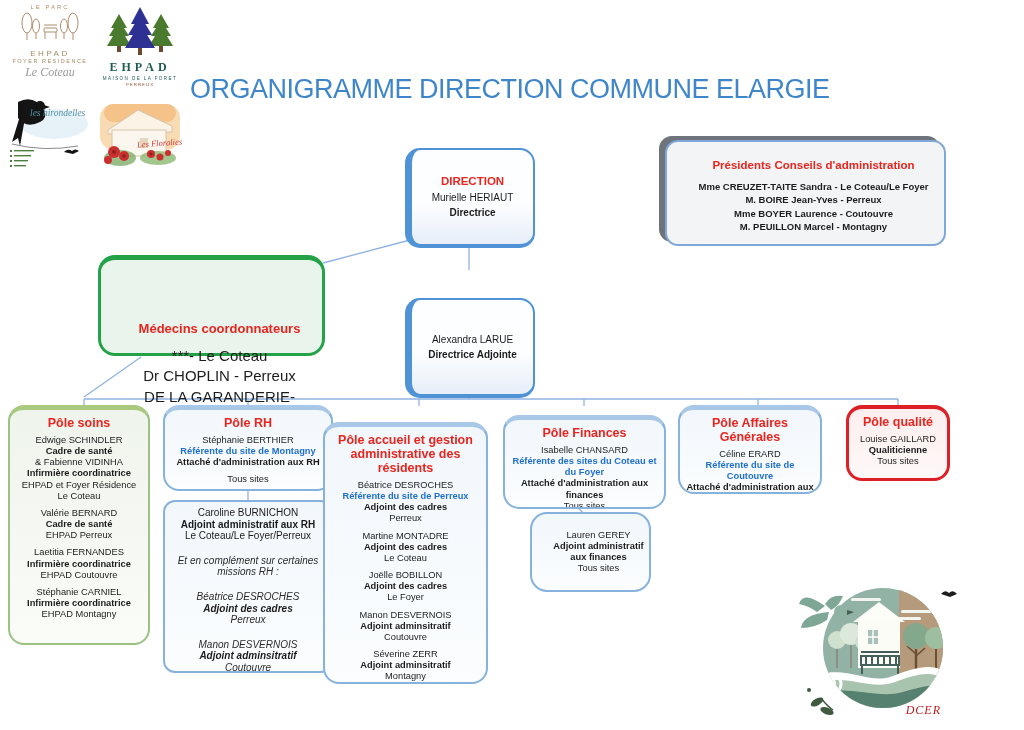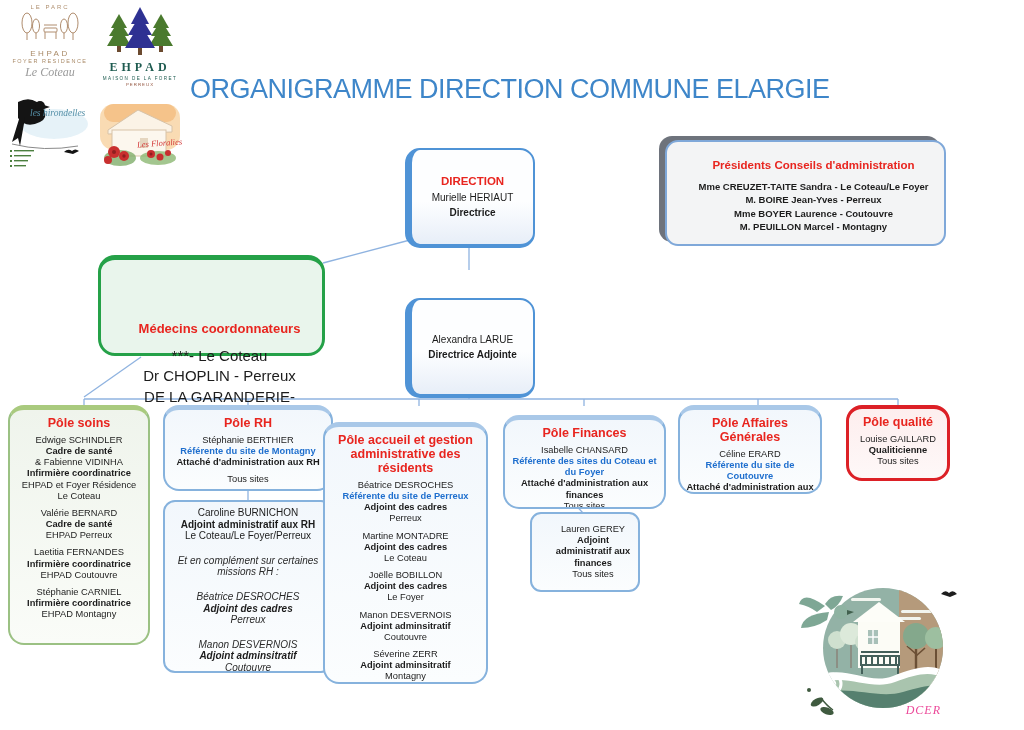--- a/index.html
+++ b/index.html
@@ -49,21 +49,21 @@
   .pole .pole-title{color:#e8251f;font-weight:700;font-size:12.5px;line-height:1.12;margin:2px 2px 5px;}
   .soins-box{left:8px;top:405px;width:142px;height:240px;border-color:#9bc183;border-top-color:#a9ca7e;
     background:linear-gradient(180deg,#eff4ec,#fafcf8);}
   .rh-box{left:163px;top:405px;width:170px;height:86px;}
   .rh-team-box{left:163px;top:500px;width:170px;height:173px;border:2px solid #86b2dd;border-radius:12px;
     background:linear-gradient(180deg,#f2f7fc,#fbfdfe);padding:5px 3px;overflow:hidden;}
   .rh-team-box .ln{font-size:10px;line-height:1.16;}
   .rh-team-box .ln.gap{margin-top:13px;}
   .accueil-box{left:323px;top:405px;width:165px;height:262px;margin-top:17px;}
   .finances-box{left:503px;top:415px;width:163px;height:94px;}
-  .gerey-box{left:530px;top:512px;width:110px;height:80px;border:2px solid #86b2dd;border-radius:11px;
+  .gerey-box{left:530px;top:512px;width:121px;height:80px;border:2px solid #86b2dd;border-radius:17px;
     background:linear-gradient(180deg,#f2f7fc,#fbfdfe);display:flex;flex-direction:column;justify-content:center;}
   .affaires-box{left:678px;top:405px;width:144px;height:89px;}
   .qualite-box{left:846px;top:405px;width:104px;height:76px;border-color:#dc2026;border-top-color:#dc2026;
     border-width:3px;border-top-width:4px;background:linear-gradient(180deg,#fdeeee,#fef8f8);}
 
   
   .logo{position:absolute;text-align:center;}
   .logo-parc{left:8px;top:4px;width:84px;}
   .lp-arc{font-size:6px;letter-spacing:2px;color:#b09070;}
   .lp-name{font-size:8px;letter-spacing:2.5px;color:#a98a67;margin-top:1px;}
@@ -74,21 +74,21 @@
   .lf-sub{font-size:4.6px;letter-spacing:1.4px;color:#1e5b50;margin-top:1px;}
   .lf-city{font-size:4.4px;letter-spacing:1px;color:#93553f;margin-top:1px;}
   .logo-hirondelles{left:4px;top:92px;width:88px;height:86px;}
   .lh-script{position:absolute;left:26px;top:16px;font-family:"Liberation Serif",serif;font-style:italic;
     font-size:9.5px;color:#5590a8;white-space:nowrap;}
   .logo-floralies{left:96px;top:102px;width:88px;height:74px;}
   .flo-script{position:absolute;right:2px;top:36px;font-family:"Liberation Serif",serif;font-style:italic;
     font-size:8.5px;color:#d23737;transform:rotate(-4deg);white-space:nowrap;}
   .logo-dcer{left:795px;top:578px;width:168px;height:148px;}
   .dcer-label{position:absolute;right:22px;bottom:8px;font-family:"Liberation Serif",serif;font-style:italic;
-    font-size:12px;letter-spacing:1px;color:#ec4899;}
+    font-size:12px;letter-spacing:1px;color:#b91c1c;}
 </style>
 </head>
 <body>
 
 <div class="canvas">
 
   <svg class="connectors" viewBox="0 0 1024 730" xmlns="http://www.w3.org/2000/svg">
     <g stroke="#8fb3e0" stroke-width="1.3" fill="none">
       <path d="M410 240 L323 263"></path>
       <path d="M469 248 L469 270"></path>

